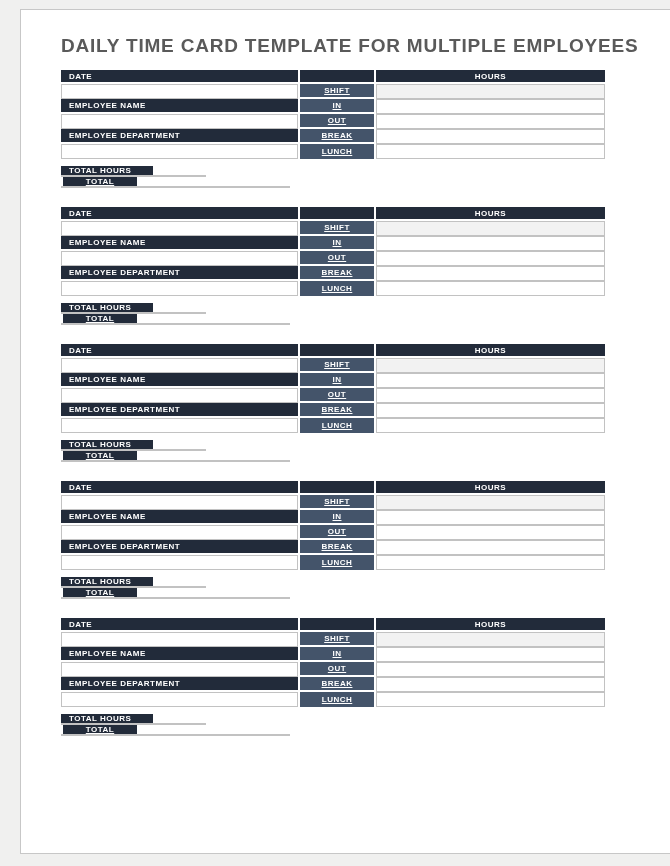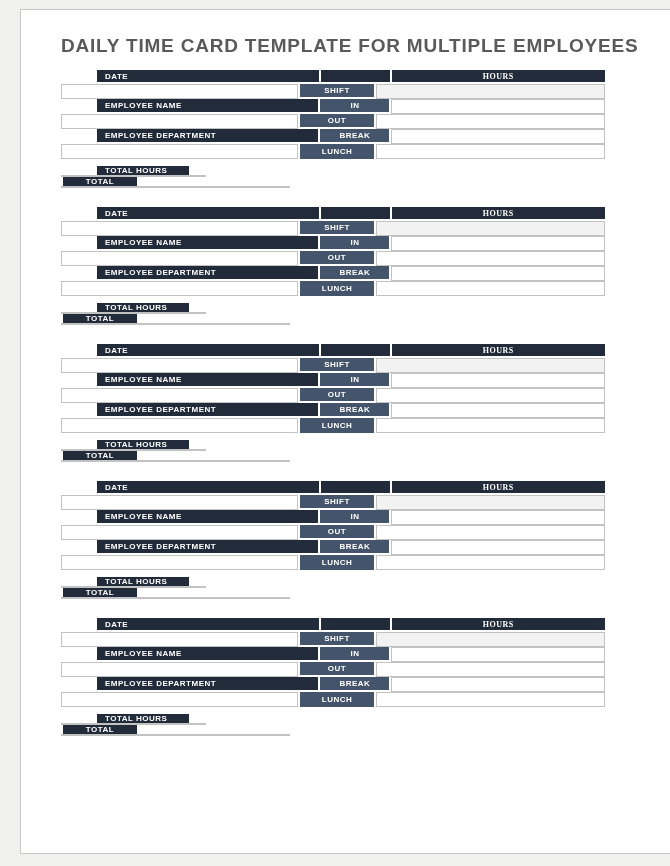--- a/index.html
+++ b/index.html
@@ -37,40 +37,40 @@
   .cell {
     display: flex;
     align-items: center;
     overflow: hidden;
     font-size: 8px;
     font-weight: bold;
     letter-spacing: 0.5px;
     color: #ffffff;
   }
   .w-left  { width: 237px; }
-  .w-mid   { width: 78px; }
-  .w-right { width: 229px; font-family: Liberation Serif, serif; }
+  .w-mid   { width: 78px; text-decoration: underline; }
+  .w-right { width: 229px; }
   .w-totlabel { width: 92px; }
   .w-totinput { width: 145px; }
 
   .dark  { background: #222b3a; }
   .slate { background: #44546a; }
   .dark.sep-b, .slate.sep-b { border-bottom: 2px solid #ffffff; }
   .mid-divider { border-left: 2px solid #ffffff; border-right: 2px solid #ffffff; }
 
   .input {
     background: #ffffff;
     border: 1px solid #c2c2c2;
     cursor: text;
     color: #222b3a;
   }
   .input.fill-gray { background: #f2f2f2; }
   .input.fill-blue { background: #d6dce4; }
 
-  .lbl-left   { justify-content: flex-start; padding-left: 8px; margin-left: 36px; }
+  .lbl-left   { justify-content: flex-start; padding-left: 8px; }
   .lbl-center { justify-content: center; }
   .total-row .cell { font-size: 8px; }
 </style>
 </head>
 <body>
 
 <div class="page">
   <h1 class="title">DAILY TIME CARD TEMPLATE FOR MULTIPLE EMPLOYEES</h1>
   <div class="cards">
   <div class="card">

